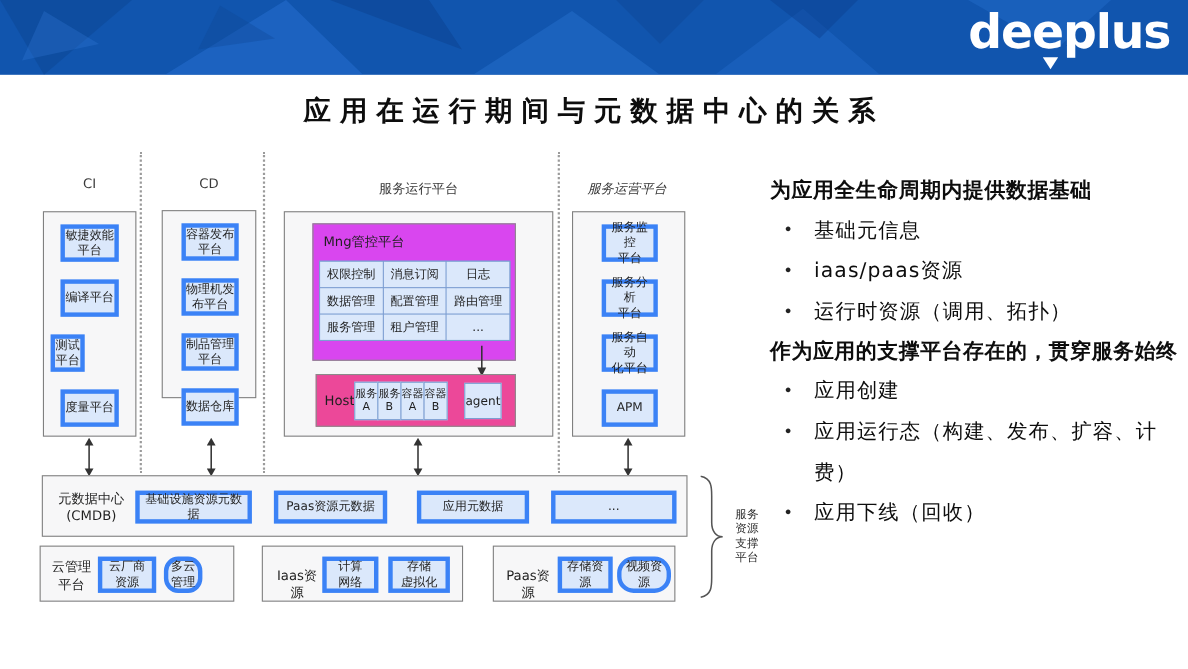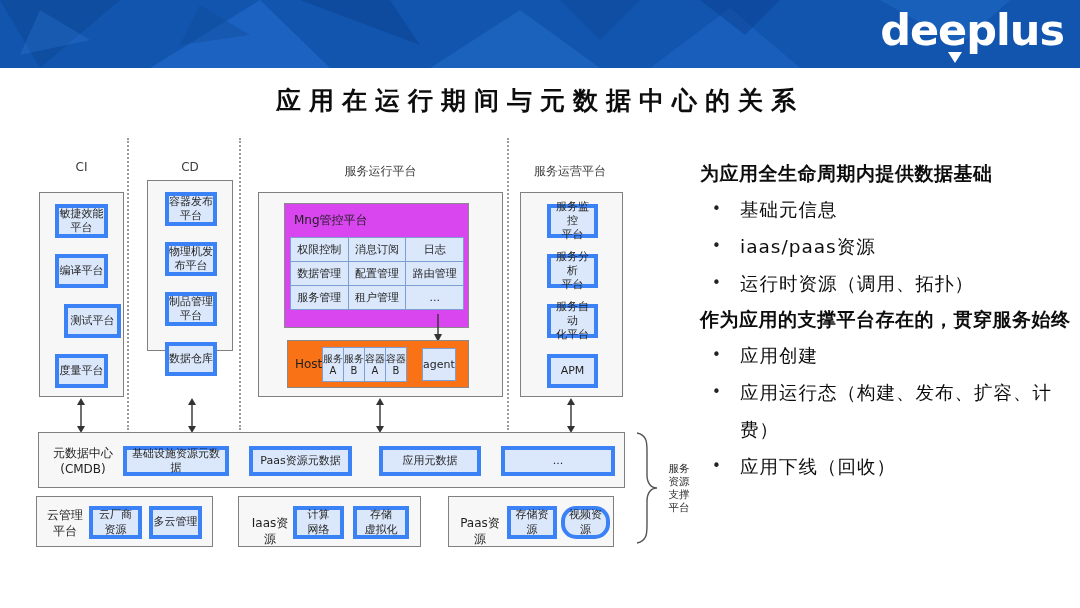--- a/index.html
+++ b/index.html
@@ -74,35 +74,35 @@
     </svg>
     <div class="logo">deeplus</div>
     <div class="logo-tail"></div>
   </div>
 
   <div class="title">应用在运行期间与元数据中心的关系</div>
 
   <div class="colhdr" style="left:39px; top:160px; width:85px;">CI</div>
   <div class="colhdr" style="left:147px; top:160px; width:86px;">CD</div>
   <div class="colhdr" style="left:258px; top:163px; width:245px;">服务运行平台</div>
-  <div class="colhdr" style="left:510px; top:163px; width:120px;">服务运营平台</div>
+  <div class="colhdr" style="left:510px; top:163px; width:120px;font-style:italic;">服务运营平台</div>
 
   <div class="dotsep" style="left:127px; top:138px; height:292px;"></div>
   <div class="dotsep" style="left:239px; top:138px; height:292px;"></div>
   <div class="dotsep" style="left:507px; top:138px; height:292px;"></div>
 
   <div class="gpanel" style="left:39px; top:192px; width:85px; height:205px;">
     <div class="bbox" style="left:15px; top:11px; width:53px; height:34px;">敏捷效能
 平台</div>
     <div class="bbox" style="left:15px; top:61px; width:53px; height:34px;">编译平台</div>
-    <div class="bbox" style="left:24px; top:111px; width:57px; height:34px;">测试平台</div>
+    <div class="bbox" style="left:6px; top:111px; width:31px; height:34px;">测试平台</div>
     <div class="bbox" style="left:15px; top:161px; width:53px; height:34px;">度量平台</div>
   </div>
 
-  <div class="gpanel" style="left:147px; top:180px; width:86px; height:171px;">
+  <div class="gpanel" style="left:147px; top:191px; width:86px; height:171px;">
     <div class="bbox" style="left:17px; top:11px; width:52px; height:34px;">容器发布
 平台</div>
     <div class="bbox" style="left:17px; top:61px; width:52px; height:34px;">物理机发
 布平台</div>
     <div class="bbox" style="left:17px; top:111px; width:52px; height:34px;">制品管理
 平台</div>
     <div class="bbox" style="left:17px; top:161px; width:52px; height:34px;">数据仓库</div>
   </div>
 
   <div class="gpanel" style="left:258px; top:192px; width:245px; height:205px;">
@@ -120,21 +120,21 @@
         <div class="mng-cell">租户管理</div>
         <div class="mng-cell">...</div>
       </div>
     </div>
 
     <svg class="arrow" style="left:174px; top:121px;" width="10" height="28">
       <line x1="5" y1="0" x2="5" y2="22" stroke="#333" stroke-width="1.4"></line>
       <polygon points="5,28 1,20 9,20" fill="#333"></polygon>
     </svg>
 
-    <div class="gpanel" style="left:28px; top:147px; width:182px; height:48px; background:#f97316; border-color:#8a8a8a;">
+    <div class="gpanel" style="left:28px; top:147px; width:182px; height:48px; background:#ec4899; border-color:#8a8a8a;">
       <div style="position:absolute; left:7px; top:16px; font-size:12px; color:#1f1f1f;">Host</div>
       <div class="host-cell" style="left:34px; top:6px; width:22px; height:35px;">服务
 A</div>
       <div class="host-cell" style="left:55px; top:6px; width:22px; height:35px;">服务
 B</div>
       <div class="host-cell" style="left:76px; top:6px; width:22px; height:35px;">容器
 A</div>
       <div class="host-cell" style="left:97px; top:6px; width:22px; height:35px;">容器
 B</div>
       <div class="host-cell" style="left:134px; top:7px; width:34px; height:33px; font-size:11px;">agent</div>
@@ -179,21 +179,21 @@
     <div class="bbox" style="left:84px; top:13px; width:106px; height:30px;">基础设施资源元数据</div>
     <div class="bbox" style="left:340px; top:13px; width:102px; height:30px;">应用元数据</div>
     <div class="bbox" style="left:462px; top:13px; width:114px; height:30px;">...</div>
   </div>
 
   <div class="gpanel" style="left:36px; top:496px; width:177px; height:51px;">
     <div class="inlabel" style="left:6px; top:11px; width:44px;">云管理
 平台</div>
     <div class="bbox" style="left:52px; top:9px; width:53px; height:33px;">云厂商
 资源</div>
-    <div class="bbox" style="left:112px; top:9px; width:53px; height:33px;">多云管理</div>
+    <div class="bbox" style="left:112px; top:9px; width:35px; height:33px;border-radius:13px;">多云管理</div>
   </div>
   <div class="gpanel" style="left:238px; top:496px; width:183px; height:51px;">
     <div class="inlabel" style="left:8px; top:19px; width:46px;">Iaas资源</div>
     <div class="bbox" style="left:54px; top:9px; width:51px; height:33px;">计算
 网络</div>
     <div class="bbox" style="left:114px; top:9px; width:56px; height:33px;">存储
 虚拟化</div>
   </div>
   <div class="gpanel" style="left:448px; top:496px; width:166px; height:51px;">
     <div class="inlabel" style="left:6px; top:19px; width:50px;">Paas资源</div>

